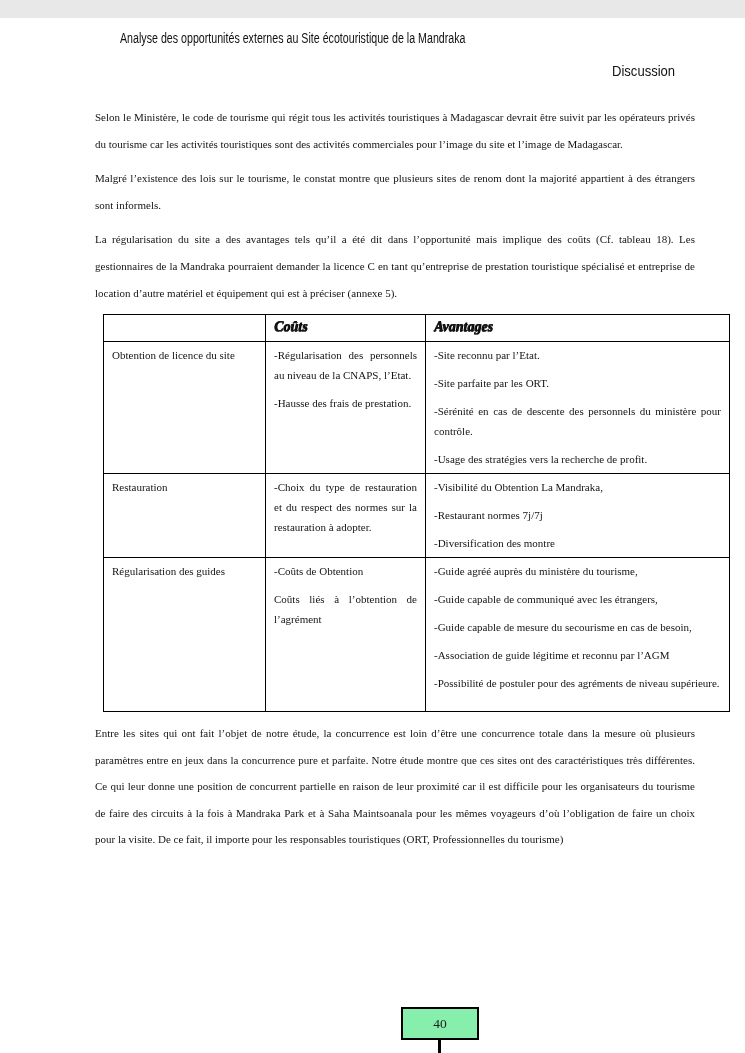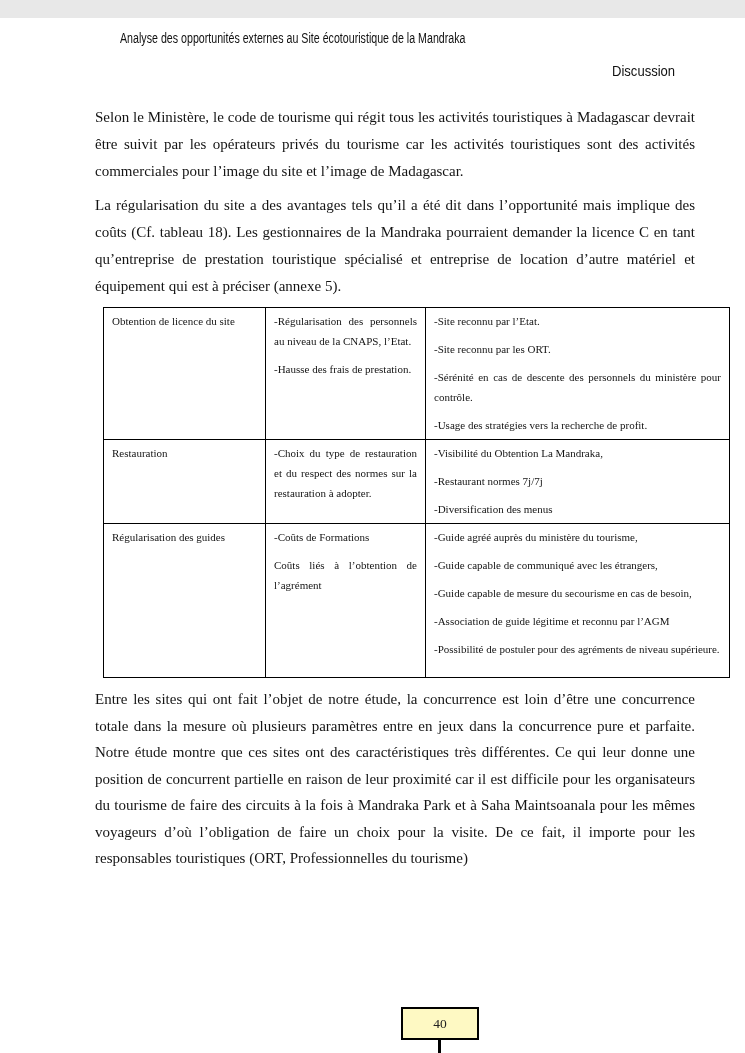--- a/index.html
+++ b/index.html
@@ -36,21 +36,21 @@
     transform: scale(0.9, 1.05);
     transform-origin: right top;
   }
   .content {
     position: absolute;
     left: 95px;
     top: 86px;
     width: 600px;
   }
   .para {
-    font-size: 15px;
+    font-size: 11px;
     line-height: 27px;
     text-align: justify;
     margin-bottom: 7px;
   }
   .caption {
     font-style: italic;
     font-size: 13.5px;
     margin: 7px 0 5px 12px;
     line-height: 20px;
   }
@@ -86,21 +86,21 @@
   tr.r2 { height: 80px; }
   tr.r3 { height: 80px; }
   tr.r4 { height: 154px; }
   .after-table { margin-top: 8px; margin-bottom: 0; line-height: 26.5px; }
   .footer-pagebox {
     position: absolute;
     left: 401px;
     top: 989px;
     width: 78px;
     height: 33px;
-    background: #fef9c3;
+    background: #86efac;
     border: 2px solid #000;
     display: flex;
     align-items: center;
     justify-content: center;
     font-size: 13.5px;
     color: #222;
   }
   .footer-stem {
     position: absolute;
     left: 438px;
@@ -113,68 +113,74 @@
 </head>
 <body>
 
 <div class="page">
 
   <div class="running-head">Analyse des opportunités externes au Site écotouristique de la Mandraka</div>
   <div class="section-label">Discussion</div>
 
   <div class="content">
     <p class="para">Selon le Ministère, le code de tourisme qui régit tous les activités touristiques à Madagascar devrait être suivit par les opérateurs privés du tourisme car les activités touristiques sont des activités commerciales pour l’image du site et l’image de Madagascar.</p>
+    <p class="para">Malgré l’existence des lois sur le tourisme, le constat montre que plusieurs sites de renom dont la majorité appartient à des étrangers sont informels.</p>
     <p class="para">La régularisation du site a des avantages tels qu’il a été dit dans l’opportunité mais implique des coûts (Cf. tableau 18). Les gestionnaires de la Mandraka pourraient demander la licence C en tant qu’entreprise de prestation touristique spécialisé et entreprise de location d’autre matériel et équipement qui est à préciser (annexe 5).</p>
 
 
     <table class="costs">
       <colgroup>
           <col class="c1">
           <col class="c2">
           <col class="c3">
         </colgroup>
       <tbody>
+          <tr>
+        <th></th>
+        <th>Coûts</th>
+        <th>Avantages</th>
+      </tr>
 
       <tr class="r1">
         <td>
           <div class="cell-item">Obtention de licence du site</div>
         </td>
         <td>
           <div class="cell-item">-Régularisation des personnels au niveau de la CNAPS, l’Etat.</div>
           <div class="cell-item">-Hausse des frais de prestation.</div>
         </td>
         <td>
           <div class="cell-item">-Site reconnu par l’Etat.</div>
-          <div class="cell-item">-Site reconnu par les ORT.</div>
+          <div class="cell-item">-Site parfaite par les ORT.</div>
           <div class="cell-item">-Sérénité en cas de descente des personnels du ministère pour contrôle.</div>
           <div class="cell-item">-Usage des stratégies vers la recherche de profit.</div>
         </td>
       </tr>
 
 
       <tr class="r3">
         <td>
           <div class="cell-item">Restauration</div>
         </td>
         <td>
           <div class="cell-item">-Choix du type de restauration et du respect des normes sur la restauration à adopter.</div>
         </td>
         <td>
           <div class="cell-item">-Visibilité du Obtention La Mandraka,</div>
           <div class="cell-item">-Restaurant normes 7j/7j</div>
-          <div class="cell-item">-Diversification des menus</div>
+          <div class="cell-item">-Diversification des montre</div>
         </td>
       </tr>
 
       <tr class="r4">
         <td>
           <div class="cell-item">Régularisation des guides</div>
         </td>
         <td>
-          <div class="cell-item">-Coûts de Formations</div>
+          <div class="cell-item">-Coûts de Obtention</div>
           <div class="cell-item">Coûts liés à l’obtention de l’agrément</div>
         </td>
         <td>
           <div class="cell-item">-Guide agréé auprès du ministère du tourisme,</div>
           <div class="cell-item">-Guide capable de communiqué avec les étrangers,</div>
           <div class="cell-item">-Guide capable de mesure du secourisme en cas de besoin,</div>
           <div class="cell-item">-Association de guide légitime et reconnu par l’AGM</div>
           <div class="cell-item">-Possibilité de postuler pour des agréments de niveau supérieure.</div>
         </td>
       </tr>

